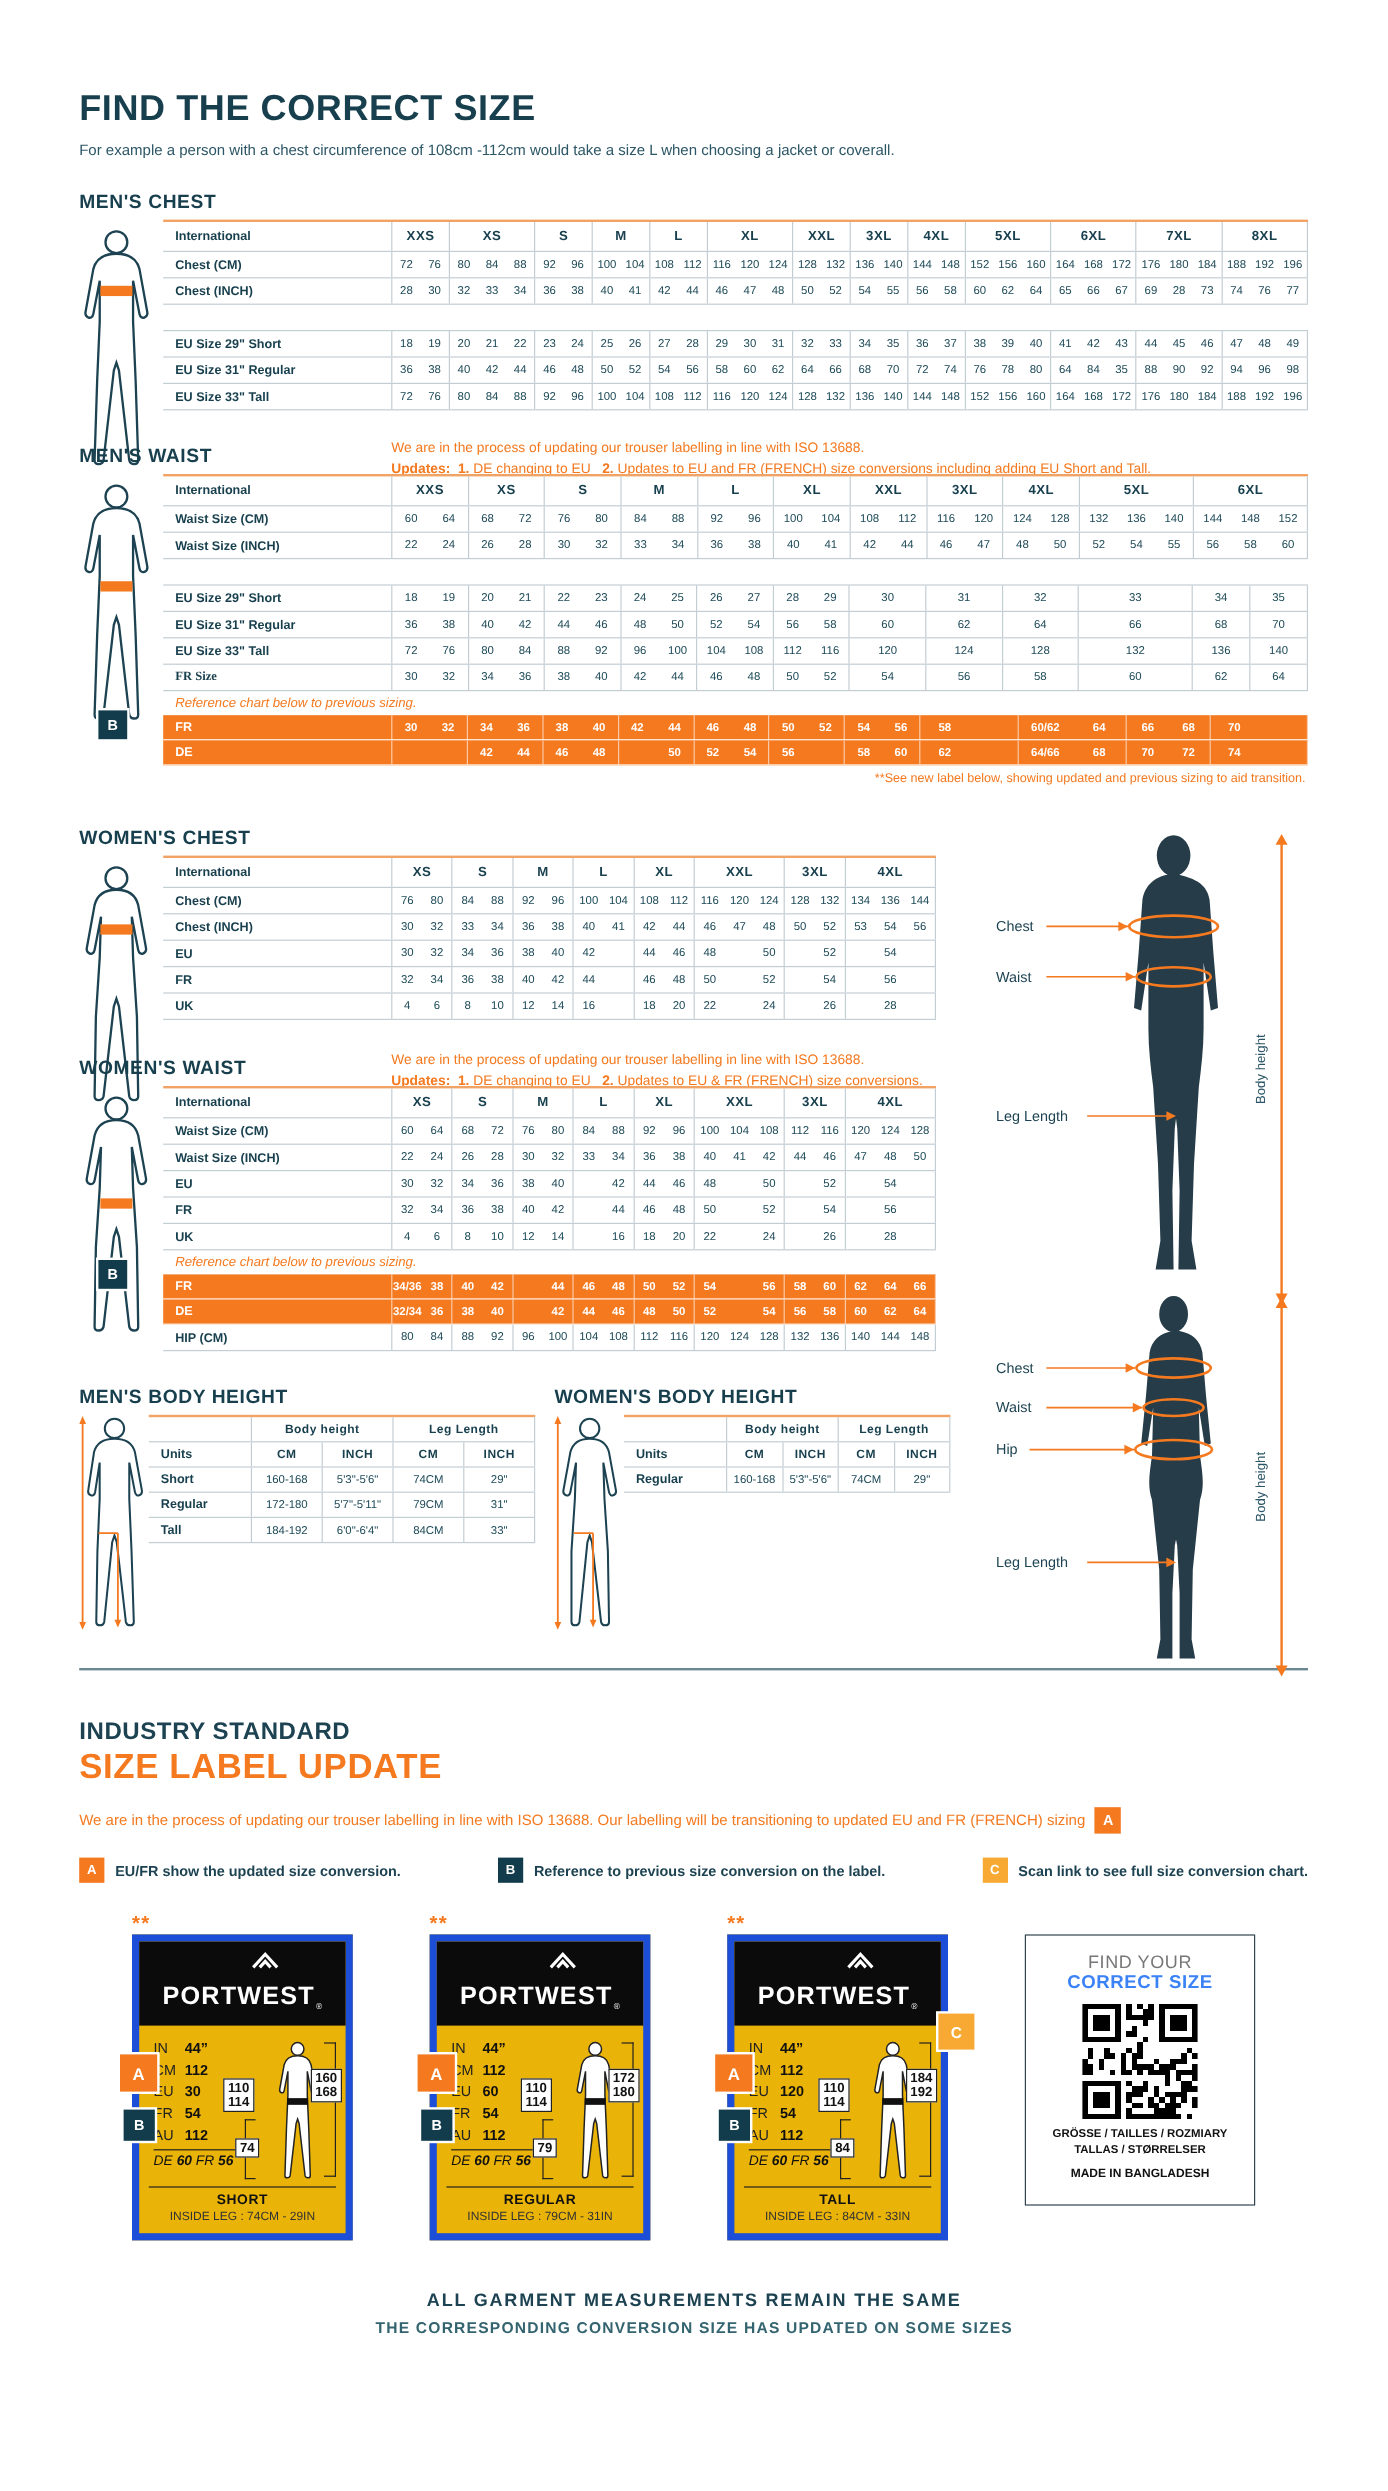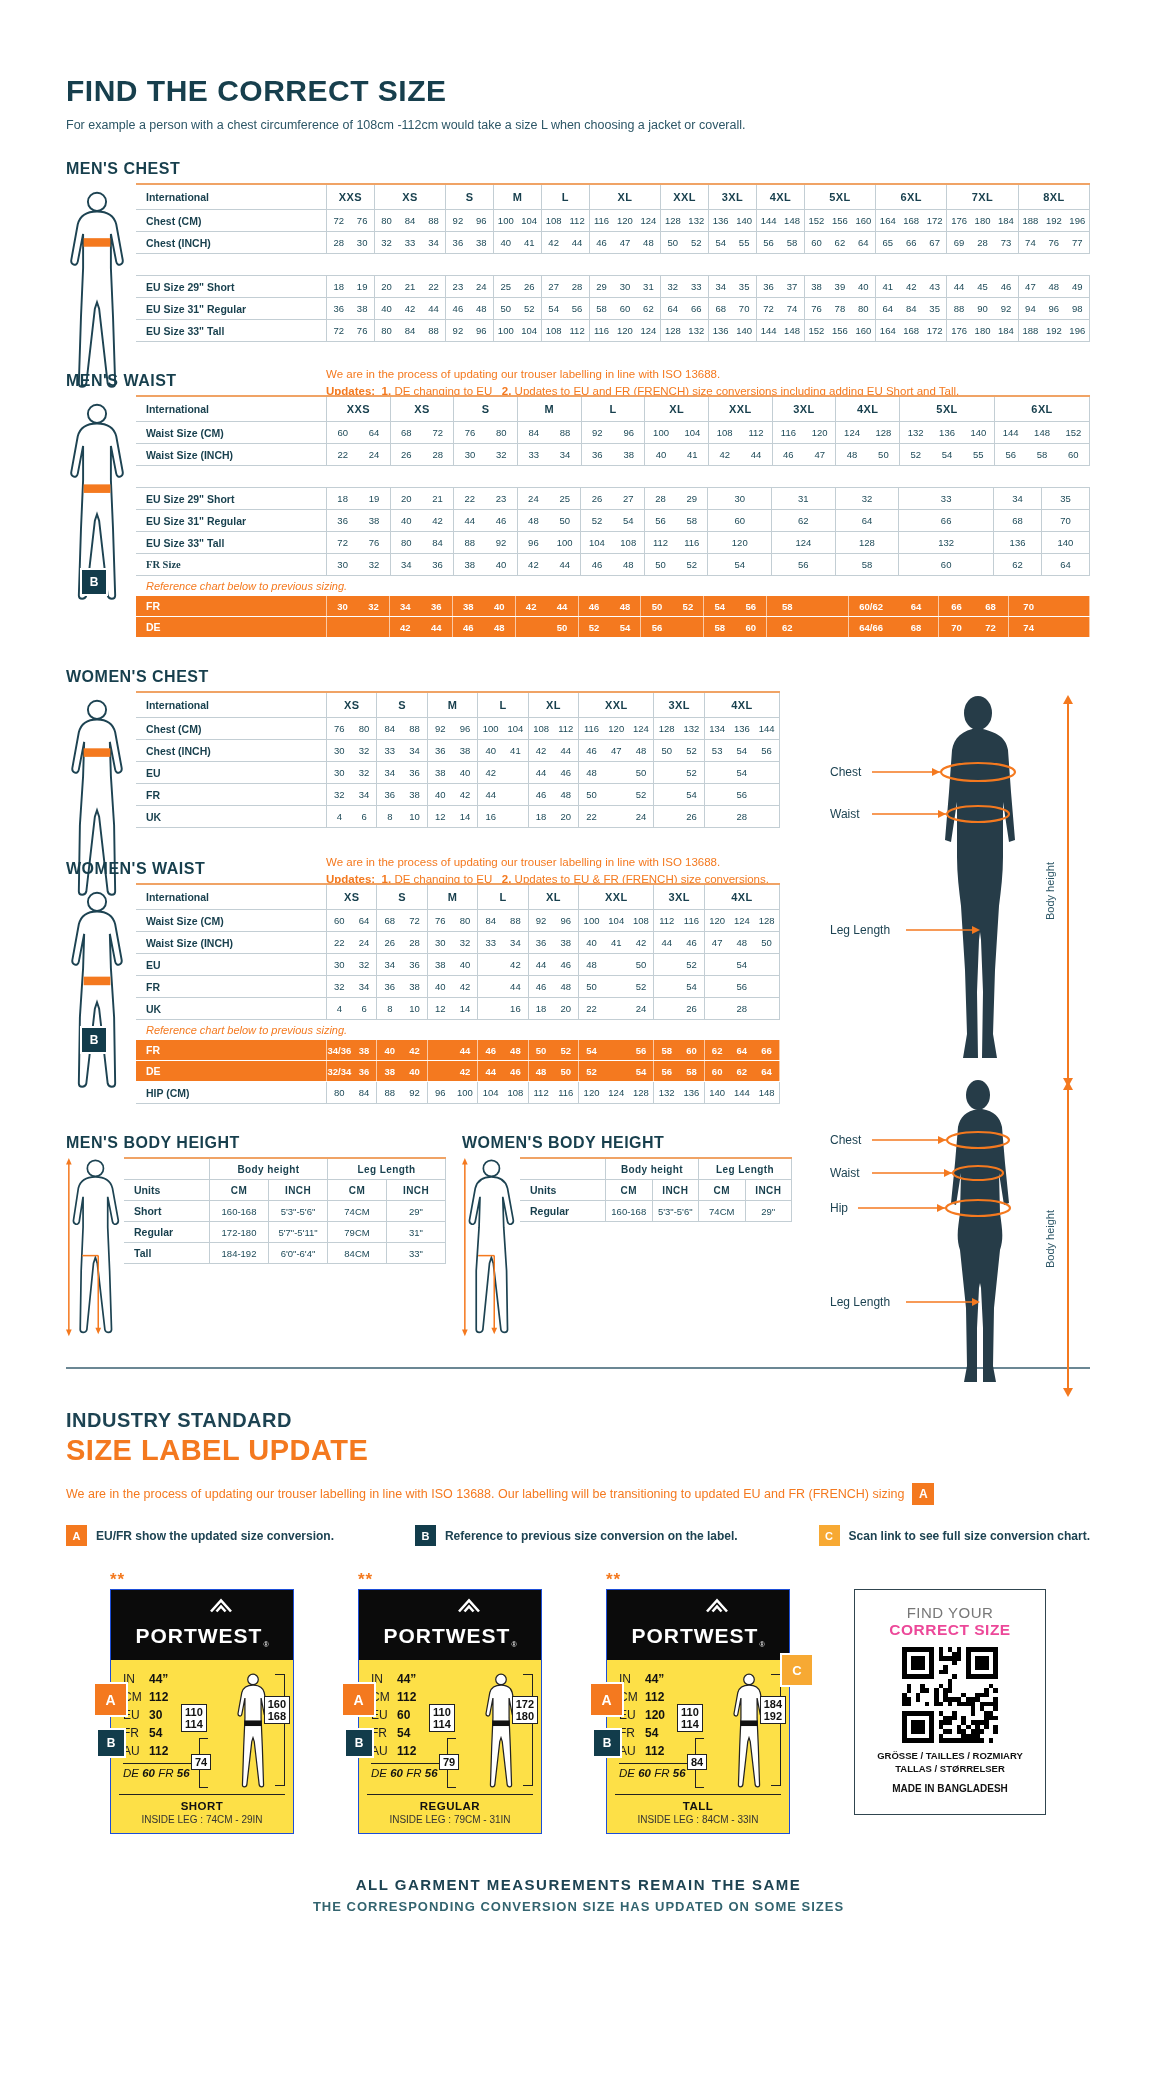--- a/index.html
+++ b/index.html
@@ -72,21 +72,21 @@
   .intro .badge{width:22px;height:22px;font-size:12px;flex-shrink:0;}
   .legend{margin:20px 0 0 66px;width:1024px;display:flex;justify-content:space-between;}
   .legend-item{display:flex;align-items:center;gap:9px;font-size:12px;font-weight:600;color:#1d4352;}
   .legend-item .badge{width:21px;height:21px;font-size:11px;}
 
   
   .cards{margin:24px 0 0 110px;display:flex;gap:64px;align-items:flex-start;}
   .cards-clones{display:flex;gap:64px;}
   .lcard-wrap{width:184px;}
   .stars{color:#f4791f;font-weight:800;font-size:17px;height:16px;margin-bottom:3px;letter-spacing:1px;}
-  .lcard{position:relative;width:184px;border:1px solid #1d4ed8;background:#fde047;box-sizing:border-box;}
+  .lcard{position:relative;width:184px;border:6px solid #1d4ed8;background:#eab308;box-sizing:border-box;}
   .lcard-head{position:relative;height:70px;background:#0b0b0b;display:flex;align-items:flex-end;justify-content:center;padding-bottom:12px;box-sizing:border-box;}
   .pw-text{color:#fff;font-weight:800;font-size:21px;letter-spacing:1px;}
   .pw-r{color:#fff;font-size:7px;margin-left:1px;}
   .pw-chev{position:absolute;top:8px;left:50%;transform:translateX(6px);width:26px;height:15px;}
   .lcard-body{display:flex;padding:10px 6px 4px 12px;height:120px;box-sizing:content-box;}
   .sz-col{width:62px;flex-shrink:0;}
   .sz-row{display:flex;font-size:12px;color:#111;line-height:18px;}
   .sz-l{width:26px;color:#222;}
   .sz-v{font-weight:800;}
   .de-row{margin-top:3px;padding-top:3px;border-top:1px solid #222;font-size:11.5px;font-style:italic;color:#111;width:74px;white-space:nowrap;}
@@ -102,21 +102,21 @@
   .lbox{left:6px;bottom:26px;}
   .lcard-foot{border-top:1.5px solid #222;margin:0 8px;padding:5px 0 8px 0;text-align:center;}
   .lname{font-size:11.5px;font-weight:800;color:#111;letter-spacing:.5px;}
   .lleg{font-size:10px;color:#333;margin-top:2px;}
   .card-a{position:absolute;left:-16px;top:94px;width:31px;height:31px;font-size:14px;background:#f4791f;box-shadow:0 0 0 2px #fff;}
   .card-b{position:absolute;left:-13px;top:140px;width:26px;height:26px;font-size:12px;background:#123c4b;box-shadow:0 0 0 2px #fff;}
 
   .qr-wrap{position:relative;margin-top:19px;}
   .qr-card{width:192px;height:226px;border:1.5px solid #30454f;box-sizing:border-box;padding:14px 10px 0 10px;text-align:center;background:#fff;}
   .qr-l1{font-size:15px;color:#777;letter-spacing:.5px;}
-  .qr-l2{font-size:15.5px;font-weight:800;color:#ec4899;letter-spacing:.5px;text-align:center;}
+  .qr-l2{font-size:15.5px;font-weight:800;color:#3b82f6;letter-spacing:.5px;text-align:center;}
   .qr-box{width:96px;height:96px;margin:8px auto 6px auto;}
   .qr-langs{font-size:9.5px;font-weight:800;color:#111;line-height:13px;}
   .qr-made{font-size:10px;font-weight:800;color:#111;margin-top:8px;}
   .card-c{position:absolute;left:-72px;top:66px;width:30px;height:30px;font-size:13px;background:#f7a933;box-shadow:0 0 0 2px #fff;}
 
   .footer1{margin-top:42px;text-align:center;font-size:15px;font-weight:800;letter-spacing:1.5px;color:#1d4352;}
   .footer2{margin-top:6px;text-align:center;font-size:13px;font-weight:700;letter-spacing:1px;color:#33646f;}
 
   
   .fig-block{position:absolute;}
@@ -946,20 +946,21 @@
               <div class="tgroup" style="flex: 2.2 1 0%;">
                 <span class="tcell">70</span>
                 <span class="tcell">72</span>
               </div>
               <div class="tgroup" style="flex: 2.6 1 0%;">
                 <span class="tcell">74</span>
                 <span class="tcell"></span>
               </div>
             </div>
           </div>
+          <div class="tfoot">**See new label below, showing updated and previous sizing to aid transition.</div>
         </div>
       <div class="b-badge" style="bottom:44px;">B</div>
     </div>
   </div>
 
   <div class="size-section narrow" style="margin-top:30px;">
     <div class="sec-head">WOMEN'S CHEST</div>
     <div class="sec-body">
       <div class="fig">
         <svg viewBox="0 0 58 190" width="62">

